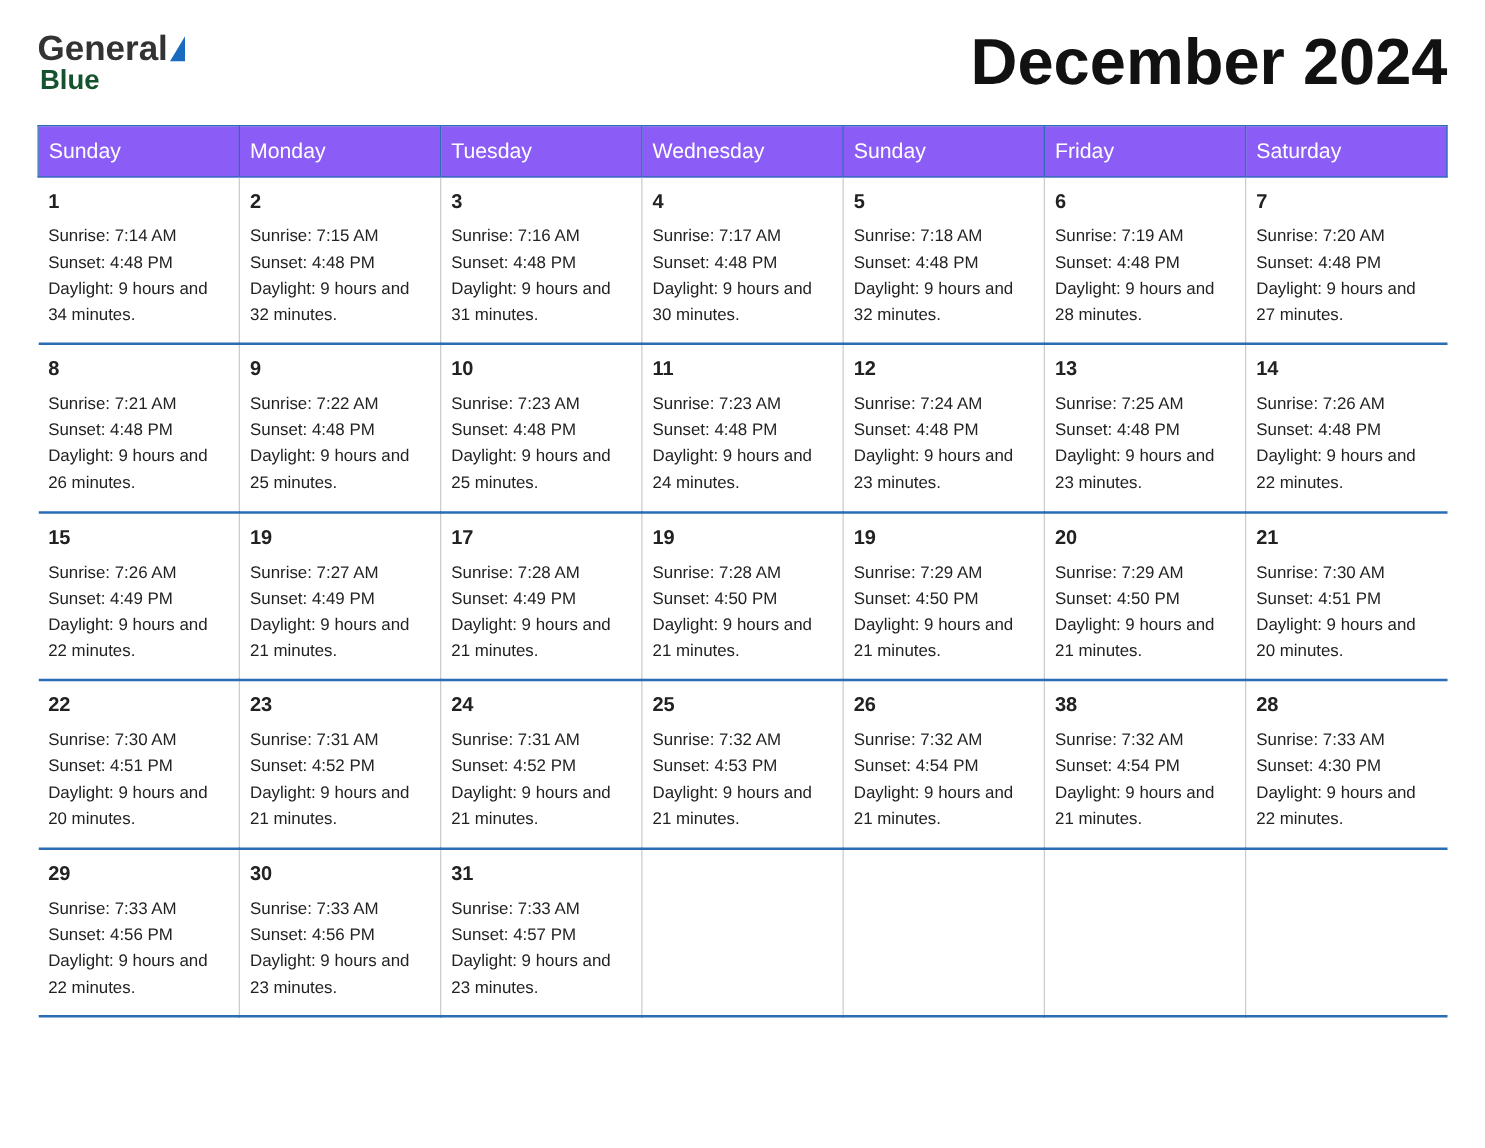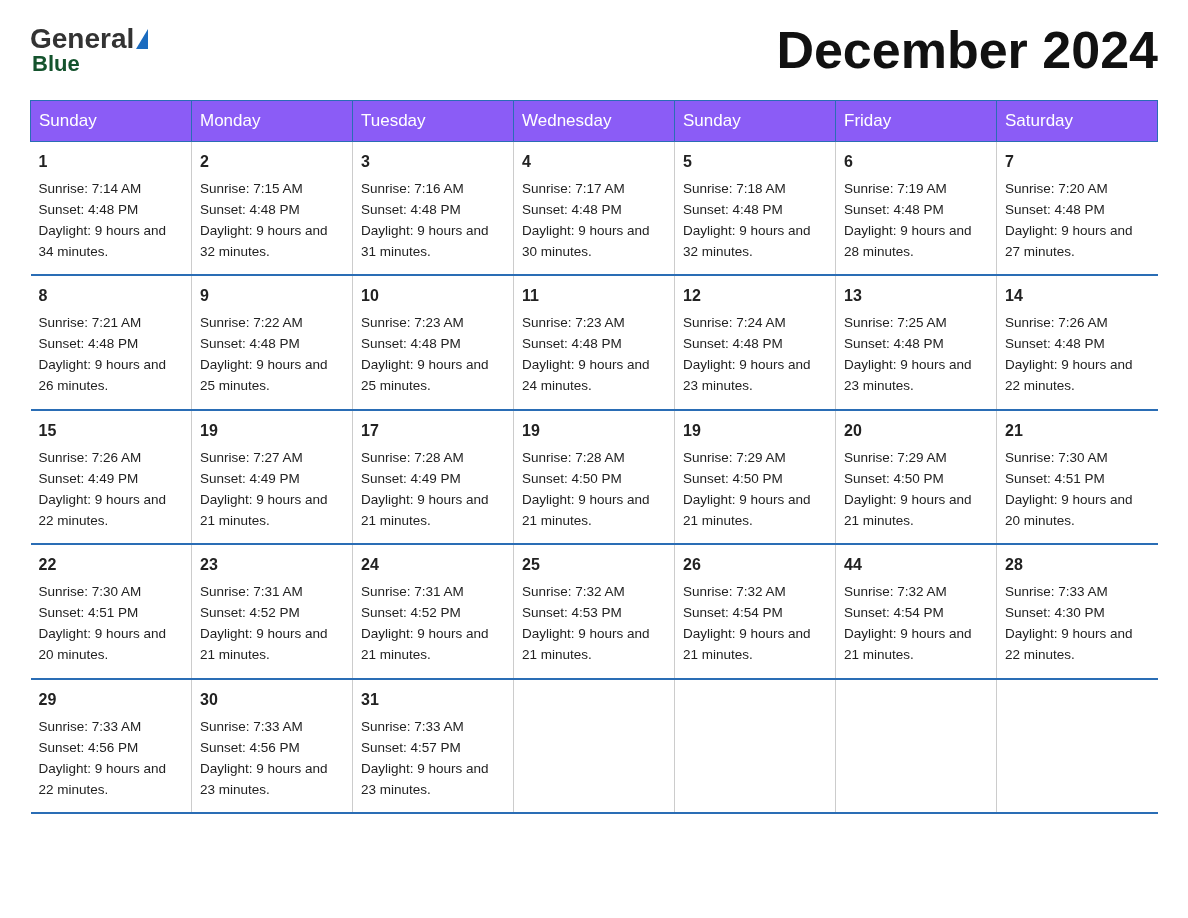--- a/index.html
+++ b/index.html
@@ -157,21 +157,21 @@
         <td><span class="day-num">19</span><span>Sunrise: 7:29 AM</span><br><span>Sunset: 4:50 PM</span><br><span>Daylight: 9 hours and 21 minutes.</span></td>
         <td><span class="day-num">20</span><span>Sunrise: 7:29 AM</span><br><span>Sunset: 4:50 PM</span><br><span>Daylight: 9 hours and 21 minutes.</span></td>
         <td><span class="day-num">21</span><span>Sunrise: 7:30 AM</span><br><span>Sunset: 4:51 PM</span><br><span>Daylight: 9 hours and 20 minutes.</span></td>
       </tr>
       <tr>
         <td><span class="day-num">22</span><span>Sunrise: 7:30 AM</span><br><span>Sunset: 4:51 PM</span><br><span>Daylight: 9 hours and 20 minutes.</span></td>
         <td><span class="day-num">23</span><span>Sunrise: 7:31 AM</span><br><span>Sunset: 4:52 PM</span><br><span>Daylight: 9 hours and 21 minutes.</span></td>
         <td><span class="day-num">24</span><span>Sunrise: 7:31 AM</span><br><span>Sunset: 4:52 PM</span><br><span>Daylight: 9 hours and 21 minutes.</span></td>
         <td><span class="day-num">25</span><span>Sunrise: 7:32 AM</span><br><span>Sunset: 4:53 PM</span><br><span>Daylight: 9 hours and 21 minutes.</span></td>
         <td><span class="day-num">26</span><span>Sunrise: 7:32 AM</span><br><span>Sunset: 4:54 PM</span><br><span>Daylight: 9 hours and 21 minutes.</span></td>
-        <td><span class="day-num">44</span><span>Sunrise: 7:32 AM</span><br><span>Sunset: 4:54 PM</span><br><span>Daylight: 9 hours and 21 minutes.</span></td>
+        <td><span class="day-num">38</span><span>Sunrise: 7:32 AM</span><br><span>Sunset: 4:54 PM</span><br><span>Daylight: 9 hours and 21 minutes.</span></td>
         <td><span class="day-num">28</span><span>Sunrise: 7:33 AM</span><br><span>Sunset: 4:30 PM</span><br><span>Daylight: 9 hours and 22 minutes.</span></td>
       </tr>
       <tr>
         <td><span class="day-num">29</span><span>Sunrise: 7:33 AM</span><br><span>Sunset: 4:56 PM</span><br><span>Daylight: 9 hours and 22 minutes.</span></td>
         <td><span class="day-num">30</span><span>Sunrise: 7:33 AM</span><br><span>Sunset: 4:56 PM</span><br><span>Daylight: 9 hours and 23 minutes.</span></td>
         <td><span class="day-num">31</span><span>Sunrise: 7:33 AM</span><br><span>Sunset: 4:57 PM</span><br><span>Daylight: 9 hours and 23 minutes.</span></td>
         <td></td>
         <td></td>
         <td></td>
         <td></td>

